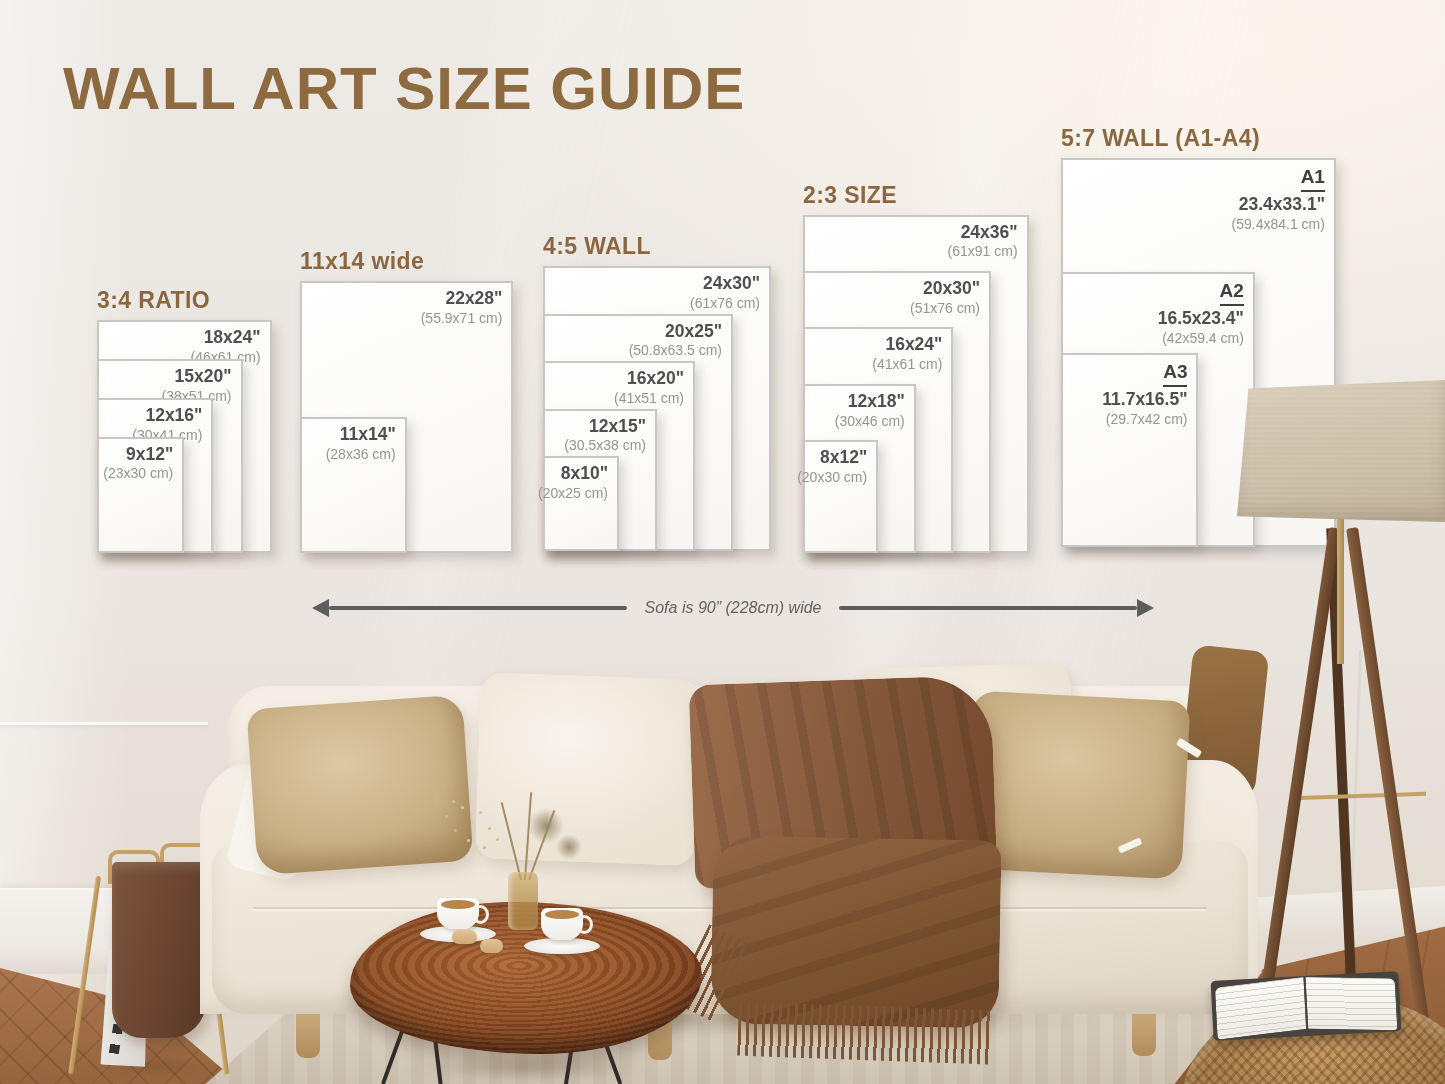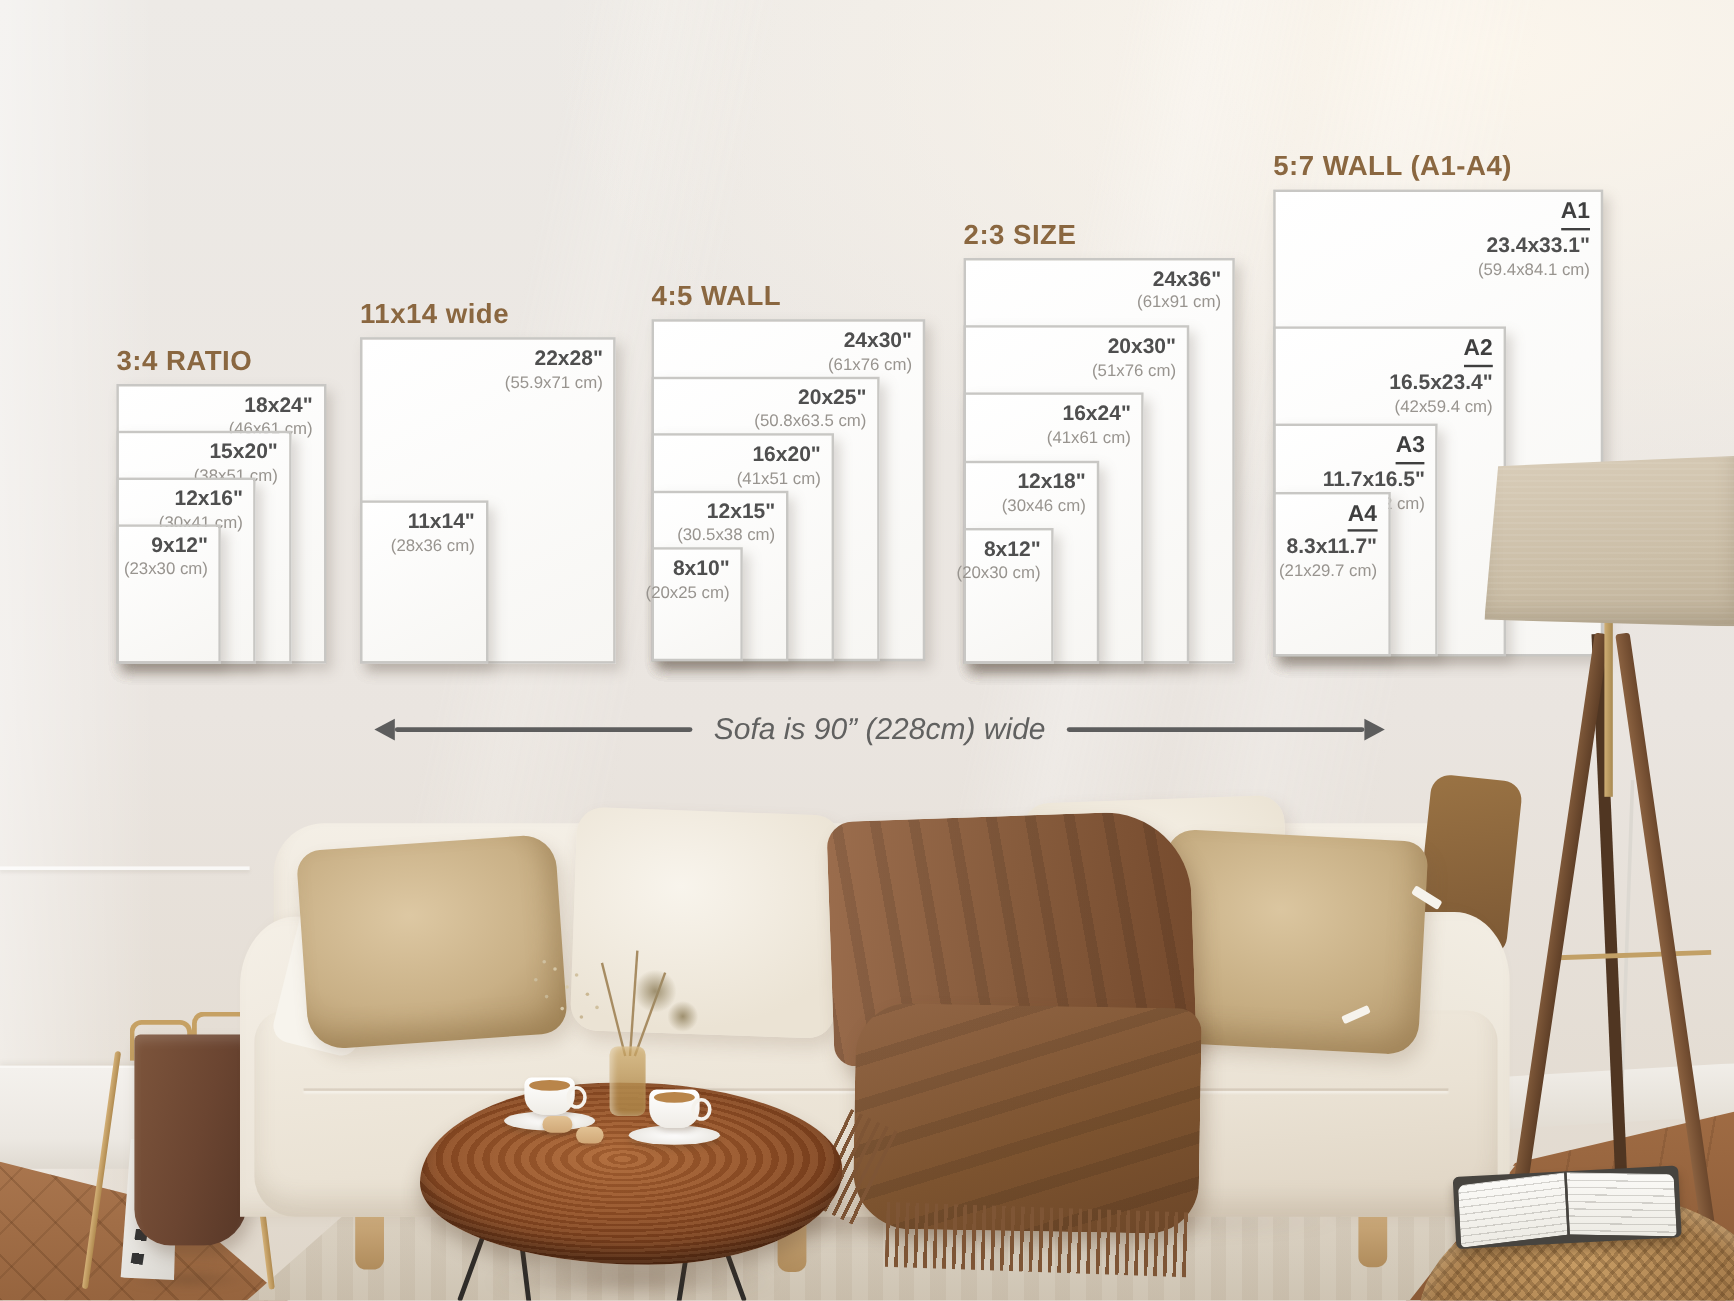--- a/index.html
+++ b/index.html
@@ -66,21 +66,21 @@
   .size-label .cm{font-size:14px; color:#98948f;}
   .size-label .a-name{display:inline-block; font-size:19px; font-weight:700; color:#3f3f3f;
     border-bottom:2px solid #3f3f3f; padding-bottom:1px; margin-bottom:2px;}
 
   
   .sofa-arrow{left:312px; top:592px; width:842px; height:32px; z-index:2;
     display:flex; align-items:center;}
   .arrow-head-left{width:0;height:0;border-top:9px solid transparent;border-bottom:9px solid transparent;border-right:17px solid #5d5d5d;}
   .arrow-head-right{width:0;height:0;border-top:9px solid transparent;border-bottom:9px solid transparent;border-left:17px solid #5d5d5d;}
   .arrow-line{flex:1; height:3.5px; background:#5d5d5d; border-radius:2px;}
-  .arrow-text{margin:0 18px; font-size:25px; font-style:italic; color:#616160; white-space:nowrap;}
+  .arrow-text{margin:0 18px; font-size:16px; font-style:italic; color:#616160; white-space:nowrap;}
 
   
   .rack-frame{width:5px; border-radius:3px; background:linear-gradient(90deg,#d3b077,#b08a4f); z-index:3;}
   .rack-handle{border:4px solid #c6a164; border-bottom:none; border-radius:10px 10px 0 0; background:transparent; z-index:3;}
   .rack-sling{left:112px; top:862px; width:94px; height:176px; z-index:4;
     background:linear-gradient(105deg,#7d553c 0%,#6b4531 55%,#573727 100%);
     border-radius:5px 5px 36px 30px;
     box-shadow:inset 0 6px 8px rgba(255,255,255,.12), 4px 8px 12px rgba(80,55,35,.25);}
   .rack-magazines{left:100px; top:948px; width:54px; height:120px; z-index:3;
     background:linear-gradient(100deg,#f0eeea 0%,#d9d6d0 100%);
@@ -226,20 +226,21 @@
 
   <div class="abs wall"></div>
   <div class="abs light-streaks"></div>
   <div class="abs wainscot-line"></div>
   <div class="abs baseboard-left"></div>
   <div class="abs baseboard-right"></div>
   <div class="abs floor-left"></div>
   <div class="abs floor-right"></div>
   <div class="abs rug"></div>
 
+  <div class="abs page-title">WALL ART SIZE GUIDE</div>
   <div class="abs size-guide">
       <div class="group-header" style="left: 97px; top: 287.2px;">3:4 RATIO</div>
       <div class="poster-rect" style="left: 97px; top: 320.2px; width: 174.6px; height: 232.8px; z-index: 3;">
         <div class="size-label">
           <div class="inch">18x24"</div>
           <div class="cm">(46x61 cm)</div>
         </div>
       </div>
       <div class="poster-rect" style="left: 97px; top: 359px; width: 145.5px; height: 194px; z-index: 4;">
         <div class="size-label">
@@ -347,27 +348,20 @@
           <div><span class="a-name">A2</span></div>
           <div class="inch">16.5x23.4"</div>
           <div class="cm">(42x59.4 cm)</div>
         </div>
       </div>
       <div class="poster-rect" style="left: 1061px; top: 353.125px; width: 137.475px; height: 193.875px; z-index: 5;">
         <div class="size-label">
           <div><span class="a-name">A3</span></div>
           <div class="inch">11.7x16.5"</div>
           <div class="cm">(29.7x42 cm)</div>
-        </div>
-      </div>
-      <div class="poster-rect" style="left: 1061px; top: 409.525px; width: 97.525px; height: 137.475px; z-index: 6;">
-        <div class="size-label">
-          <div><span class="a-name">A4</span></div>
-          <div class="inch">8.3x11.7"</div>
-          <div class="cm">(21x29.7 cm)</div>
         </div>
       </div>
     </div>
 
   <div class="abs sofa-arrow">
     <span class="arrow-head-left"></span>
     <span class="arrow-line"></span>
     <span class="arrow-text">Sofa is 90” (228cm) wide</span>
     <span class="arrow-line"></span>
     <span class="arrow-head-right"></span>

